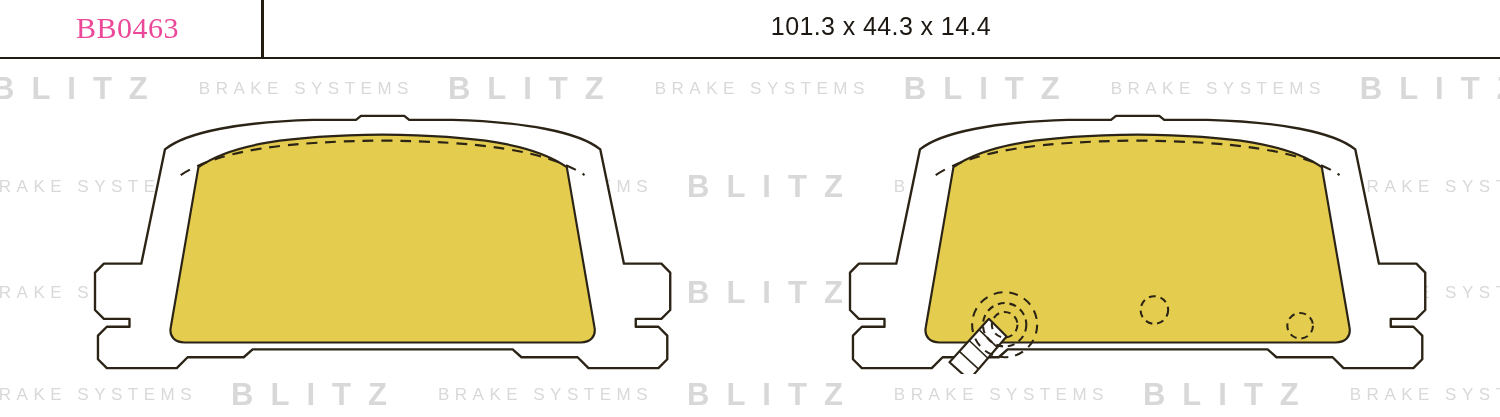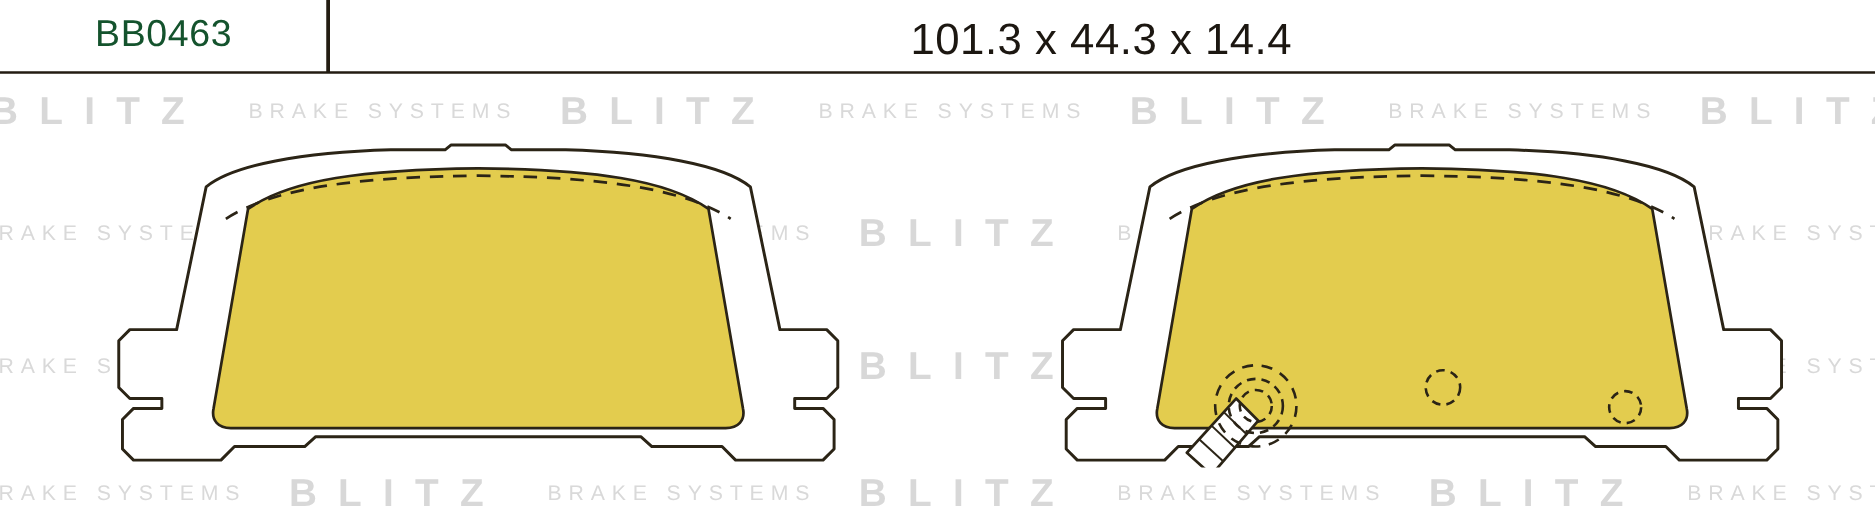--- a/index.html
+++ b/index.html
@@ -36,31 +36,31 @@
     left: 261px; top: 0px;
     width: 3px;
     height: 58px;
     background: #231c12;
   }
   #part-number {
     position: absolute;
     left: 76px; top: 11px;
     font-size: 30px;
     letter-spacing: 0.5px;
-    color: #14532d;
-    font-family: Liberation Sans, sans-serif;
+    color: #ec4899;
+    font-family: Liberation Serif, serif;
     font-stretch: condensed;
     white-space: nowrap;
   }
   #dimensions {
     position: absolute;
     left: 262px; top: 12px;
     width: 1238px;
     text-align: center;
-    font-size: 35px;
+    font-size: 25px;
     color: #1c1711;
     letter-spacing: 0.4px;
     font-family: "Liberation Sans", sans-serif;
     white-space: nowrap;
   }
   
   #watermark-layer {
     position: absolute;
     left: 0; top: 59px;
     width: 1500px;

